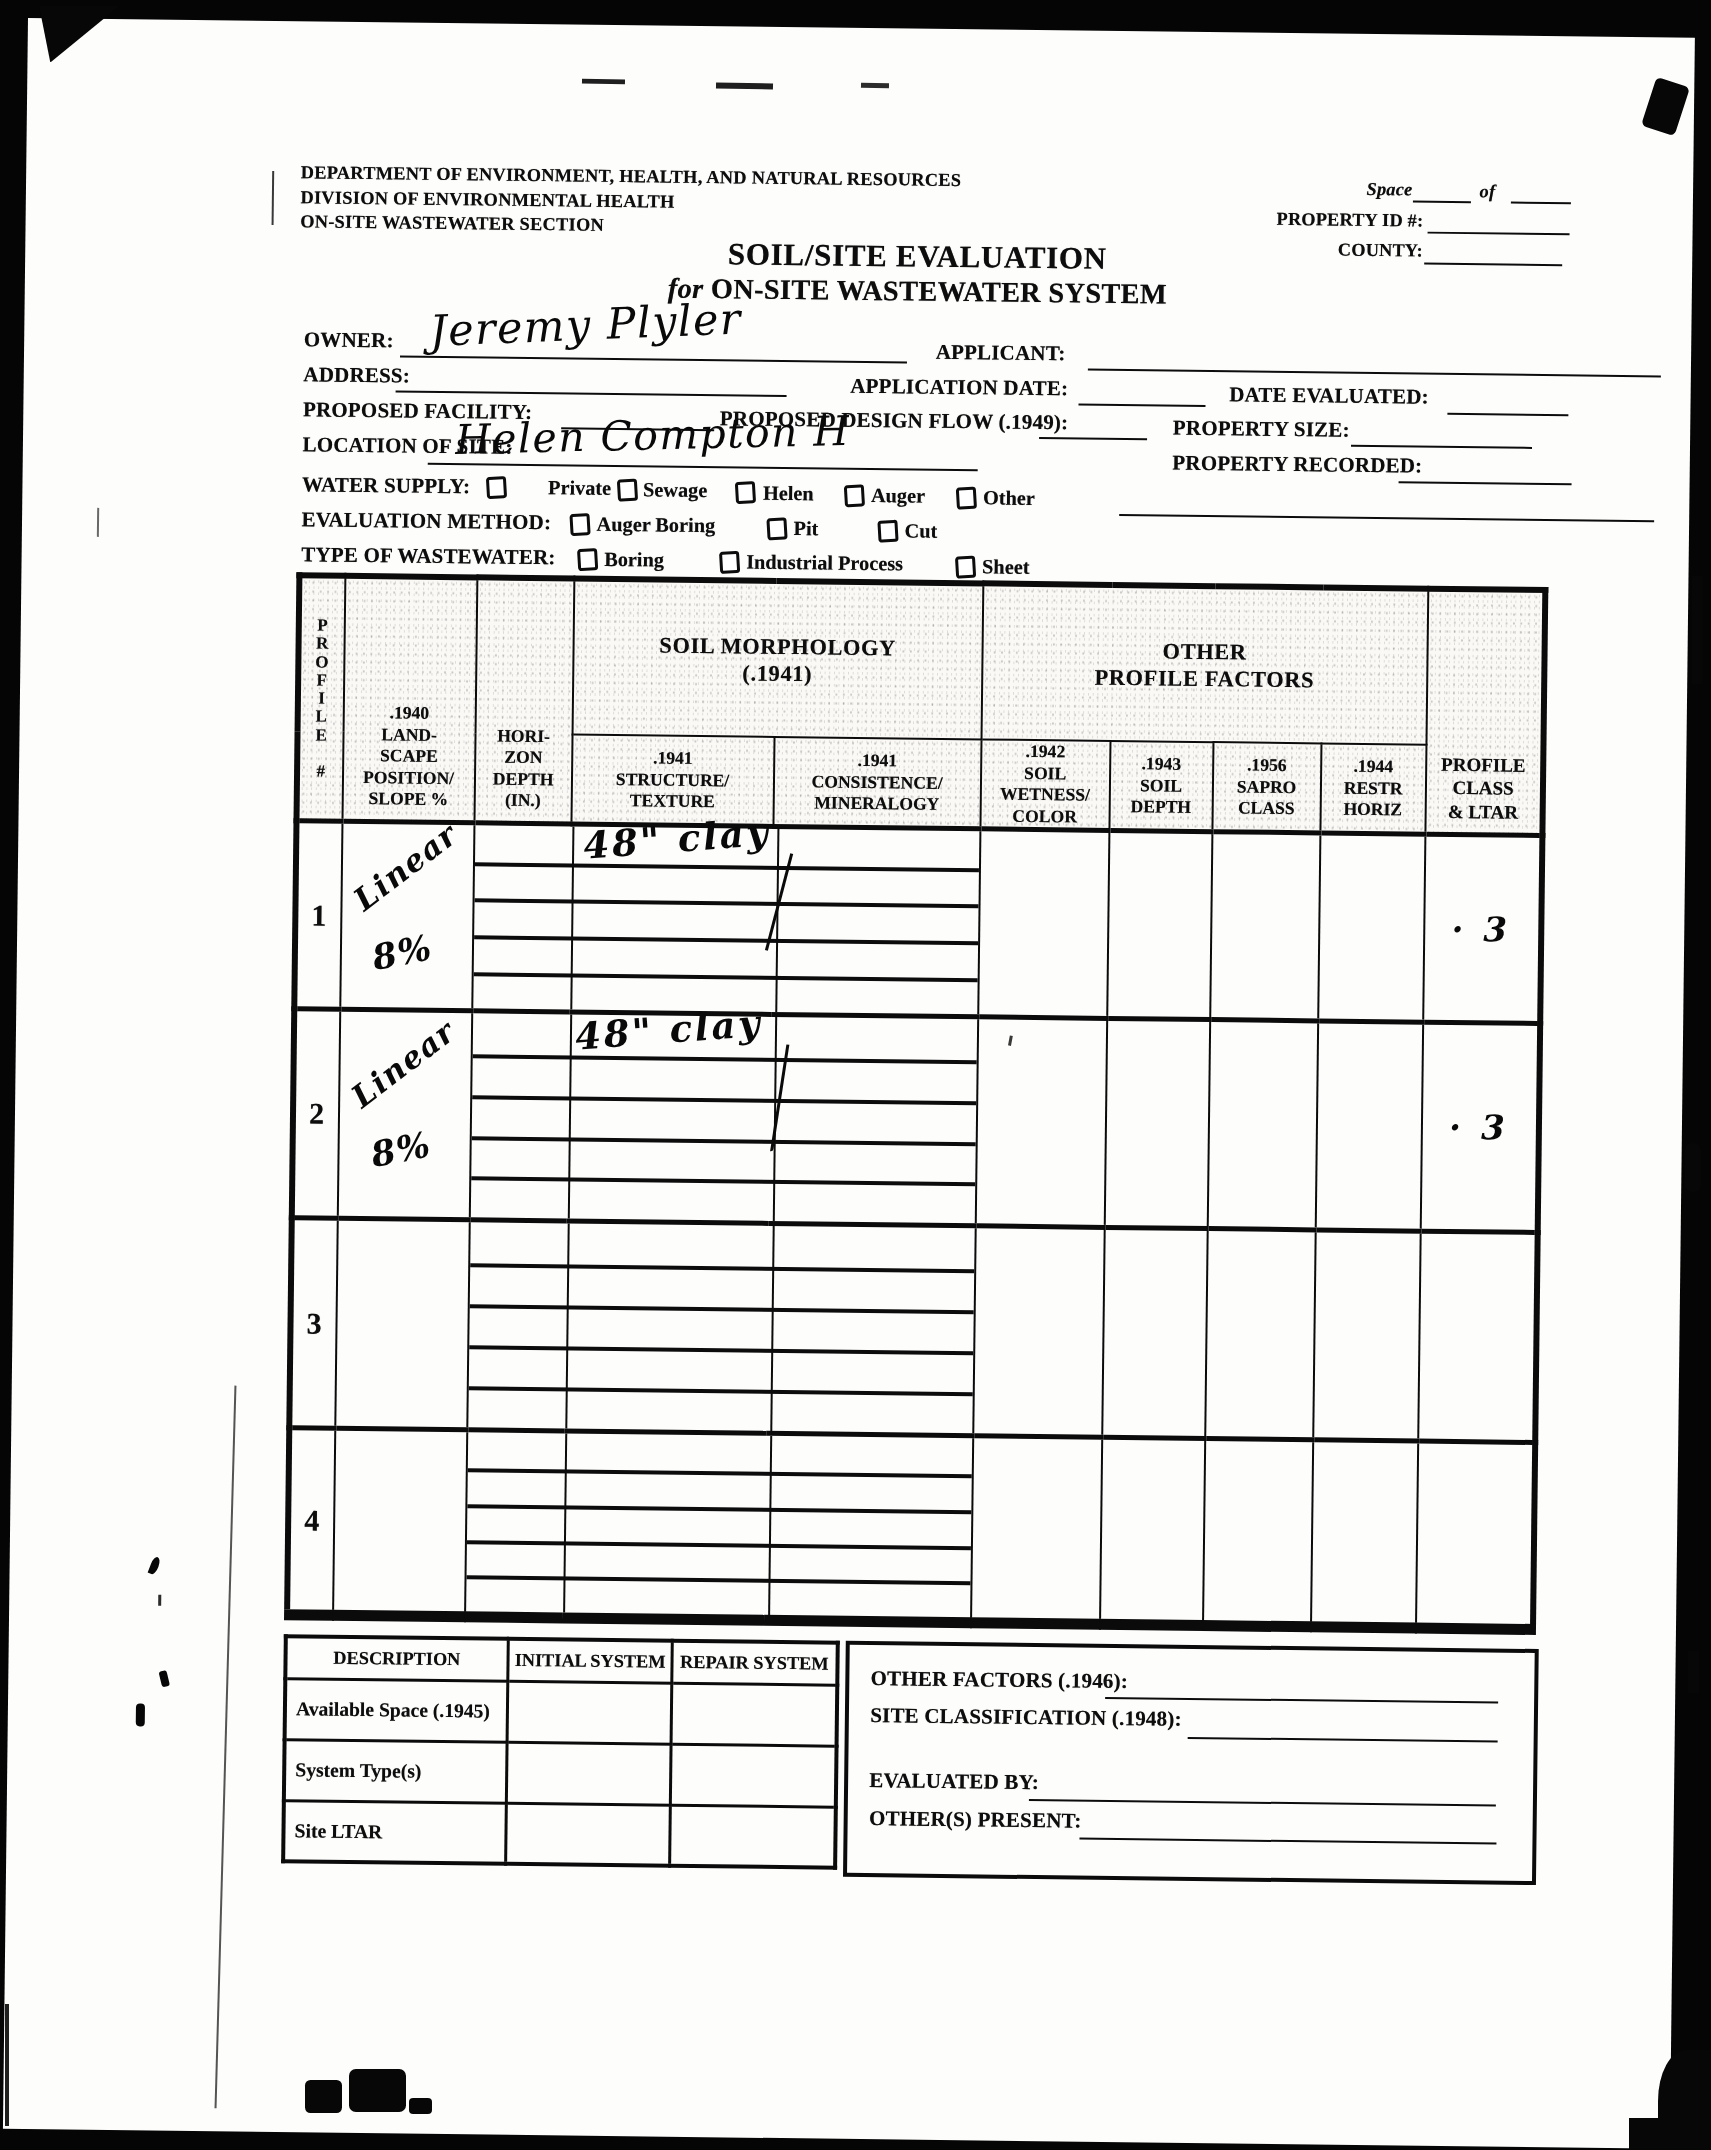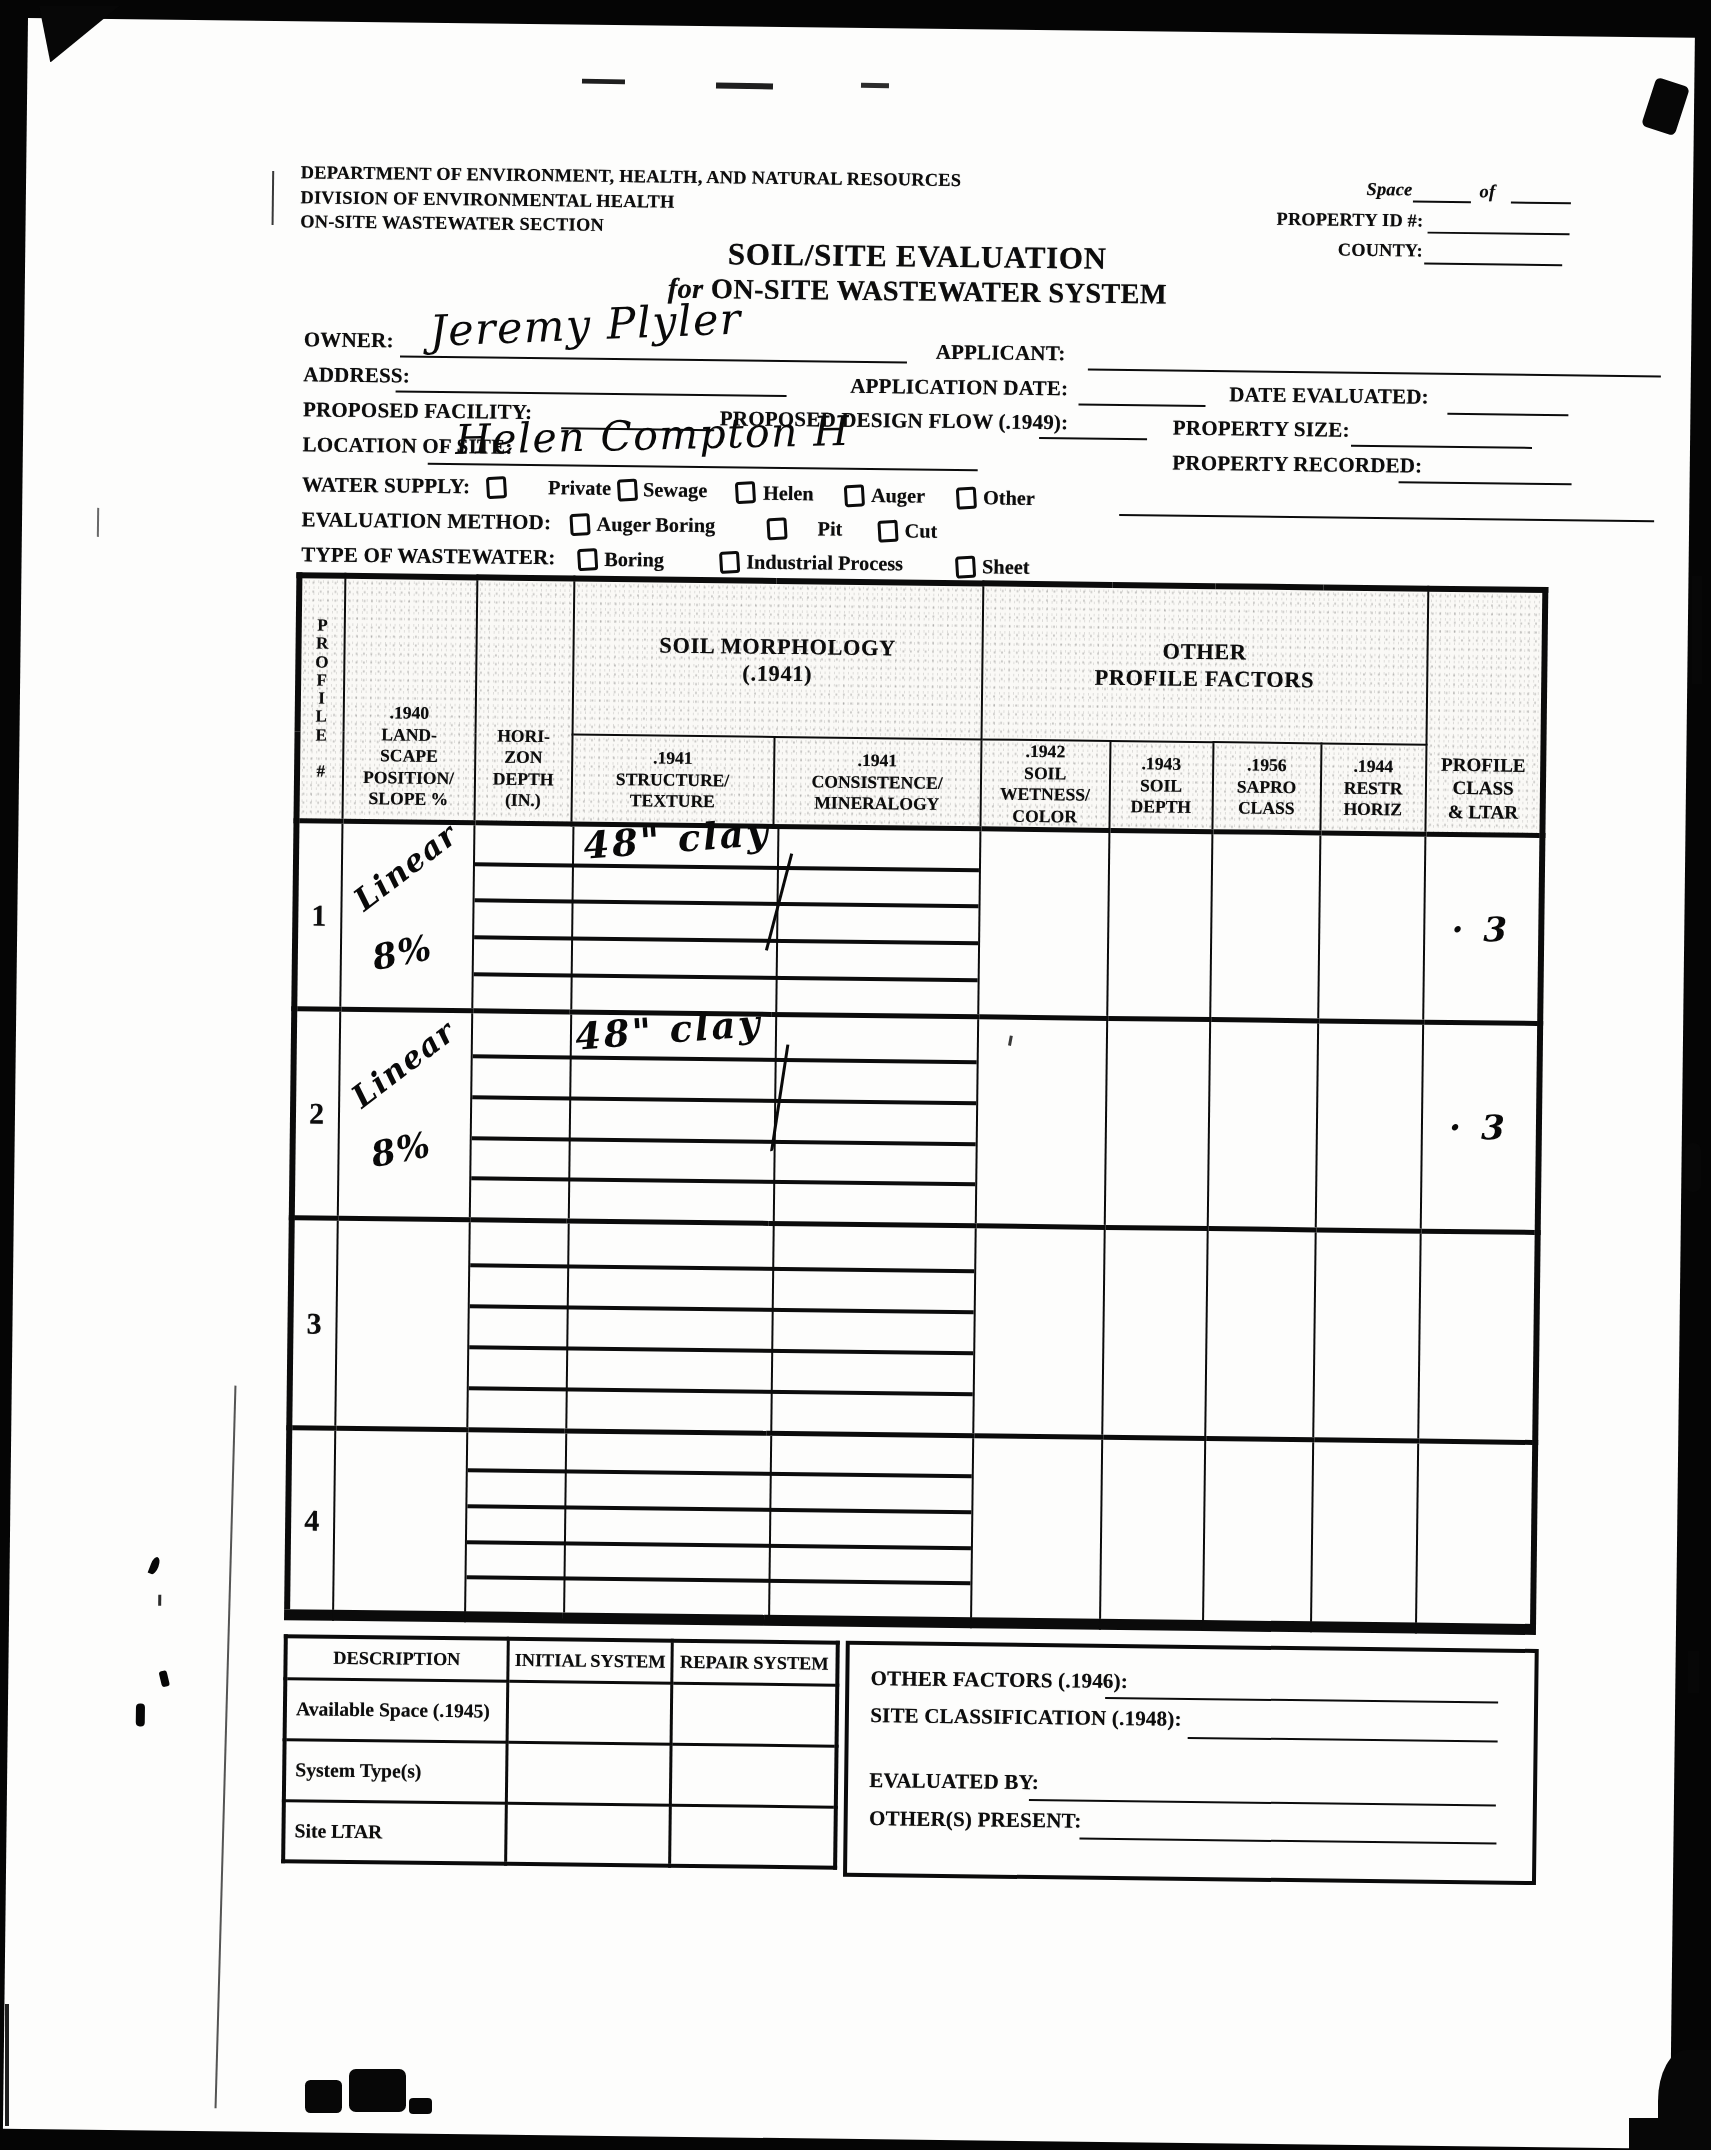--- a/index.html
+++ b/index.html
@@ -145,21 +145,21 @@
   <span class="cb" style="left:850px;top:475px;"></span>
   <span class="cb-opt" style="left:877px;top:474px;">Auger</span>
   <span class="cb" style="left:962px;top:476px;"></span>
   <span class="cb-opt" style="left:989px;top:475px;">Other</span>
   <div class="line" style="left:1125px;top:501px;width:535px;"></div>
 
   <span class="lbl" style="left:308px;top:504px;">EVALUATION METHOD:</span>
   <span class="cb" style="left:576px;top:507px;"></span>
   <span class="cb-opt" style="left:603px;top:506px;">Auger Boring</span>
   <span class="cb" style="left:773px;top:509px;"></span>
-  <span class="cb-opt" style="left:824px;top:508px;">Pit</span>
+  <span class="cb-opt" style="left:800px;top:508px;">Pit</span>
   <span class="cb" style="left:884px;top:510px;"></span>
   <span class="cb-opt" style="left:911px;top:509px;">Cut</span>
 
   <span class="lbl" style="left:308px;top:539px;">TYPE OF WASTEWATER:</span>
   <span class="cb" style="left:584px;top:542px;"></span>
   <span class="cb-opt" style="left:611px;top:541px;">Boring</span>
   <span class="cb" style="left:726px;top:543px;"></span>
   <span class="cb-opt" style="left:753px;top:542px;">Industrial Process</span>
   <span class="cb" style="left:962px;top:545px;"></span>
   <span class="cb-opt" style="left:989px;top:544px;">Sheet</span>

